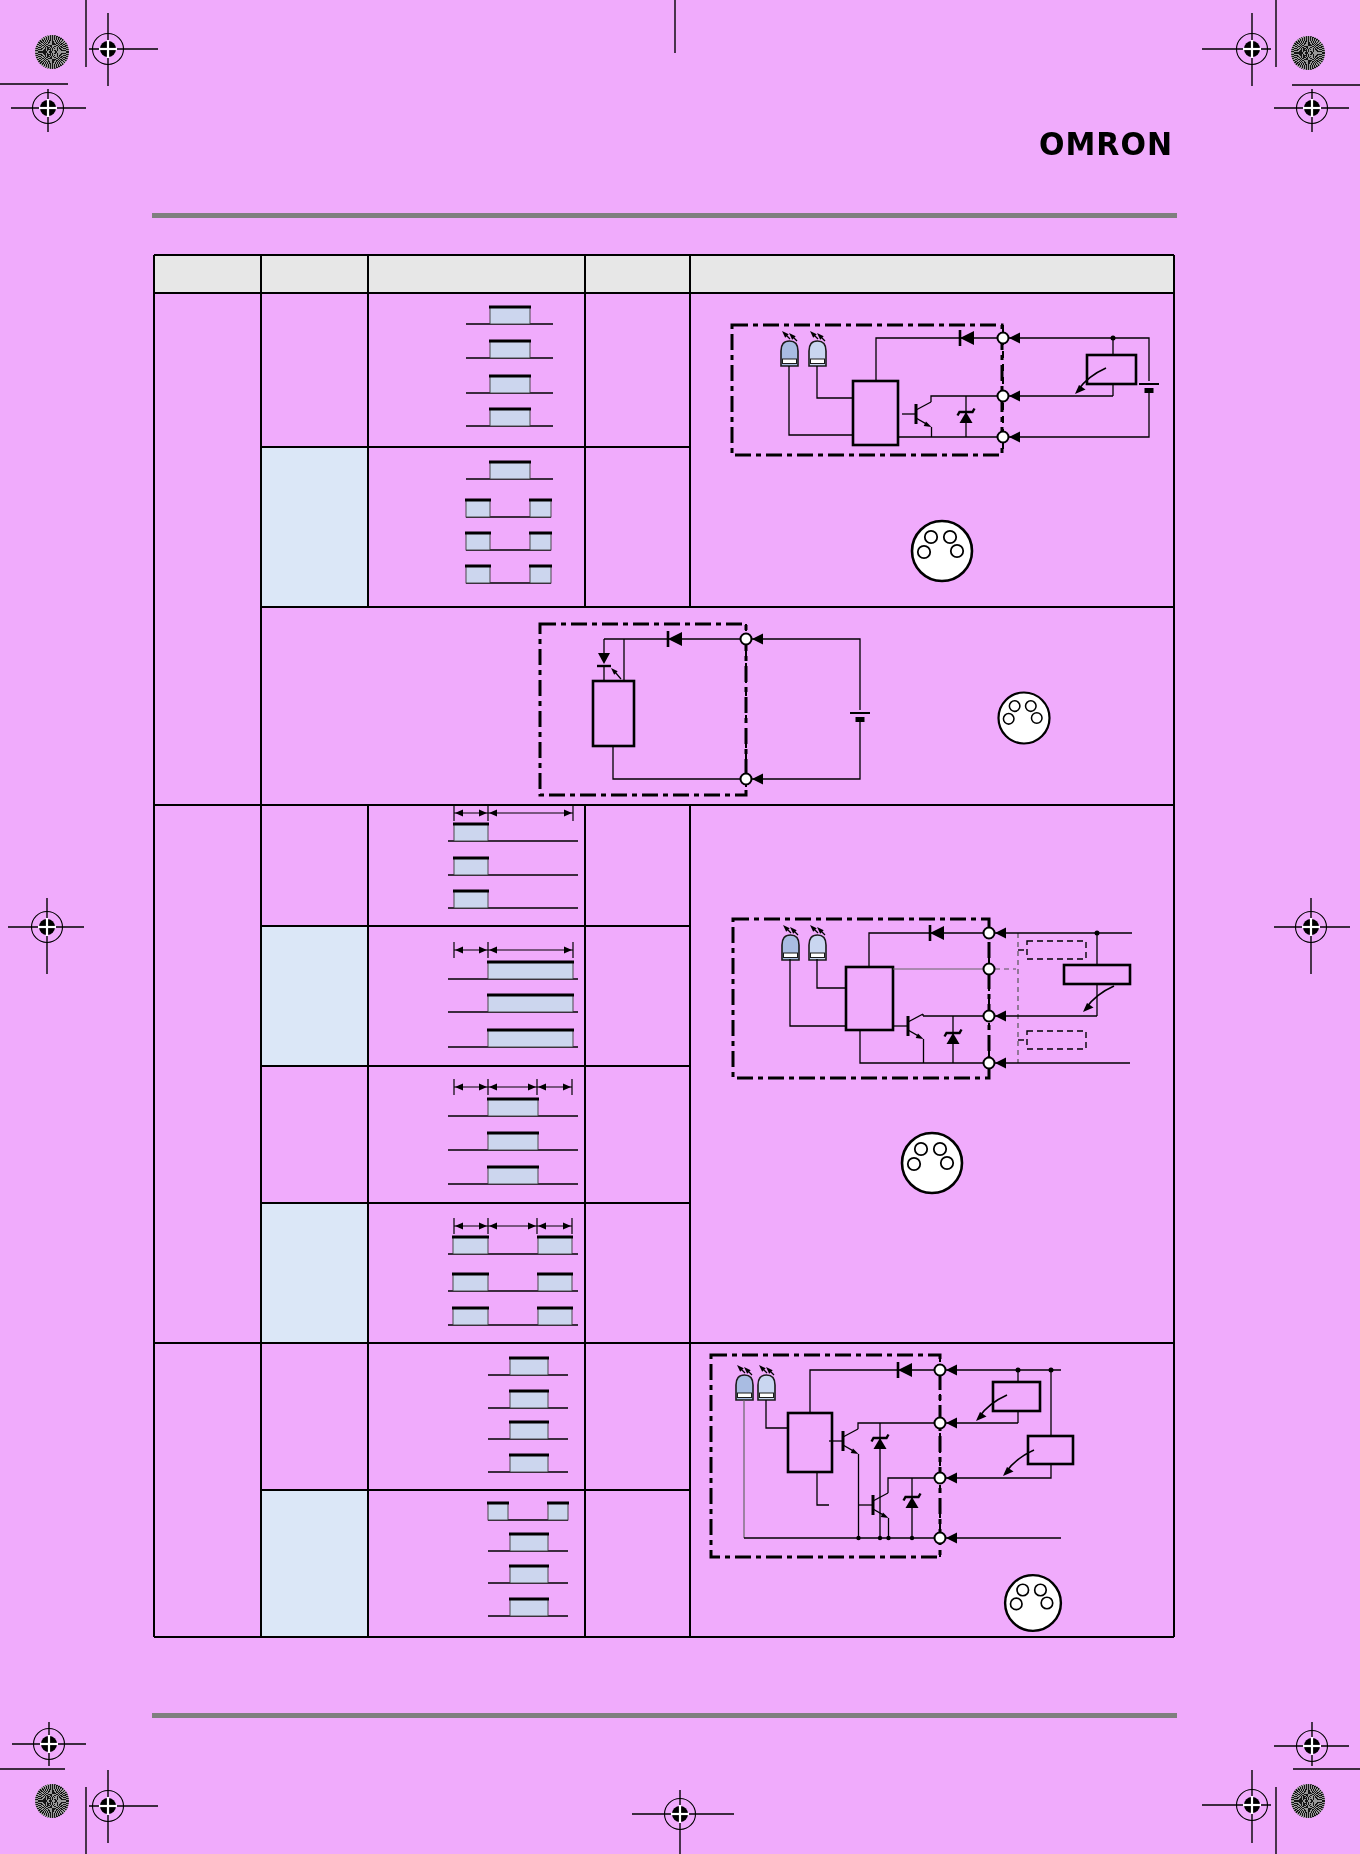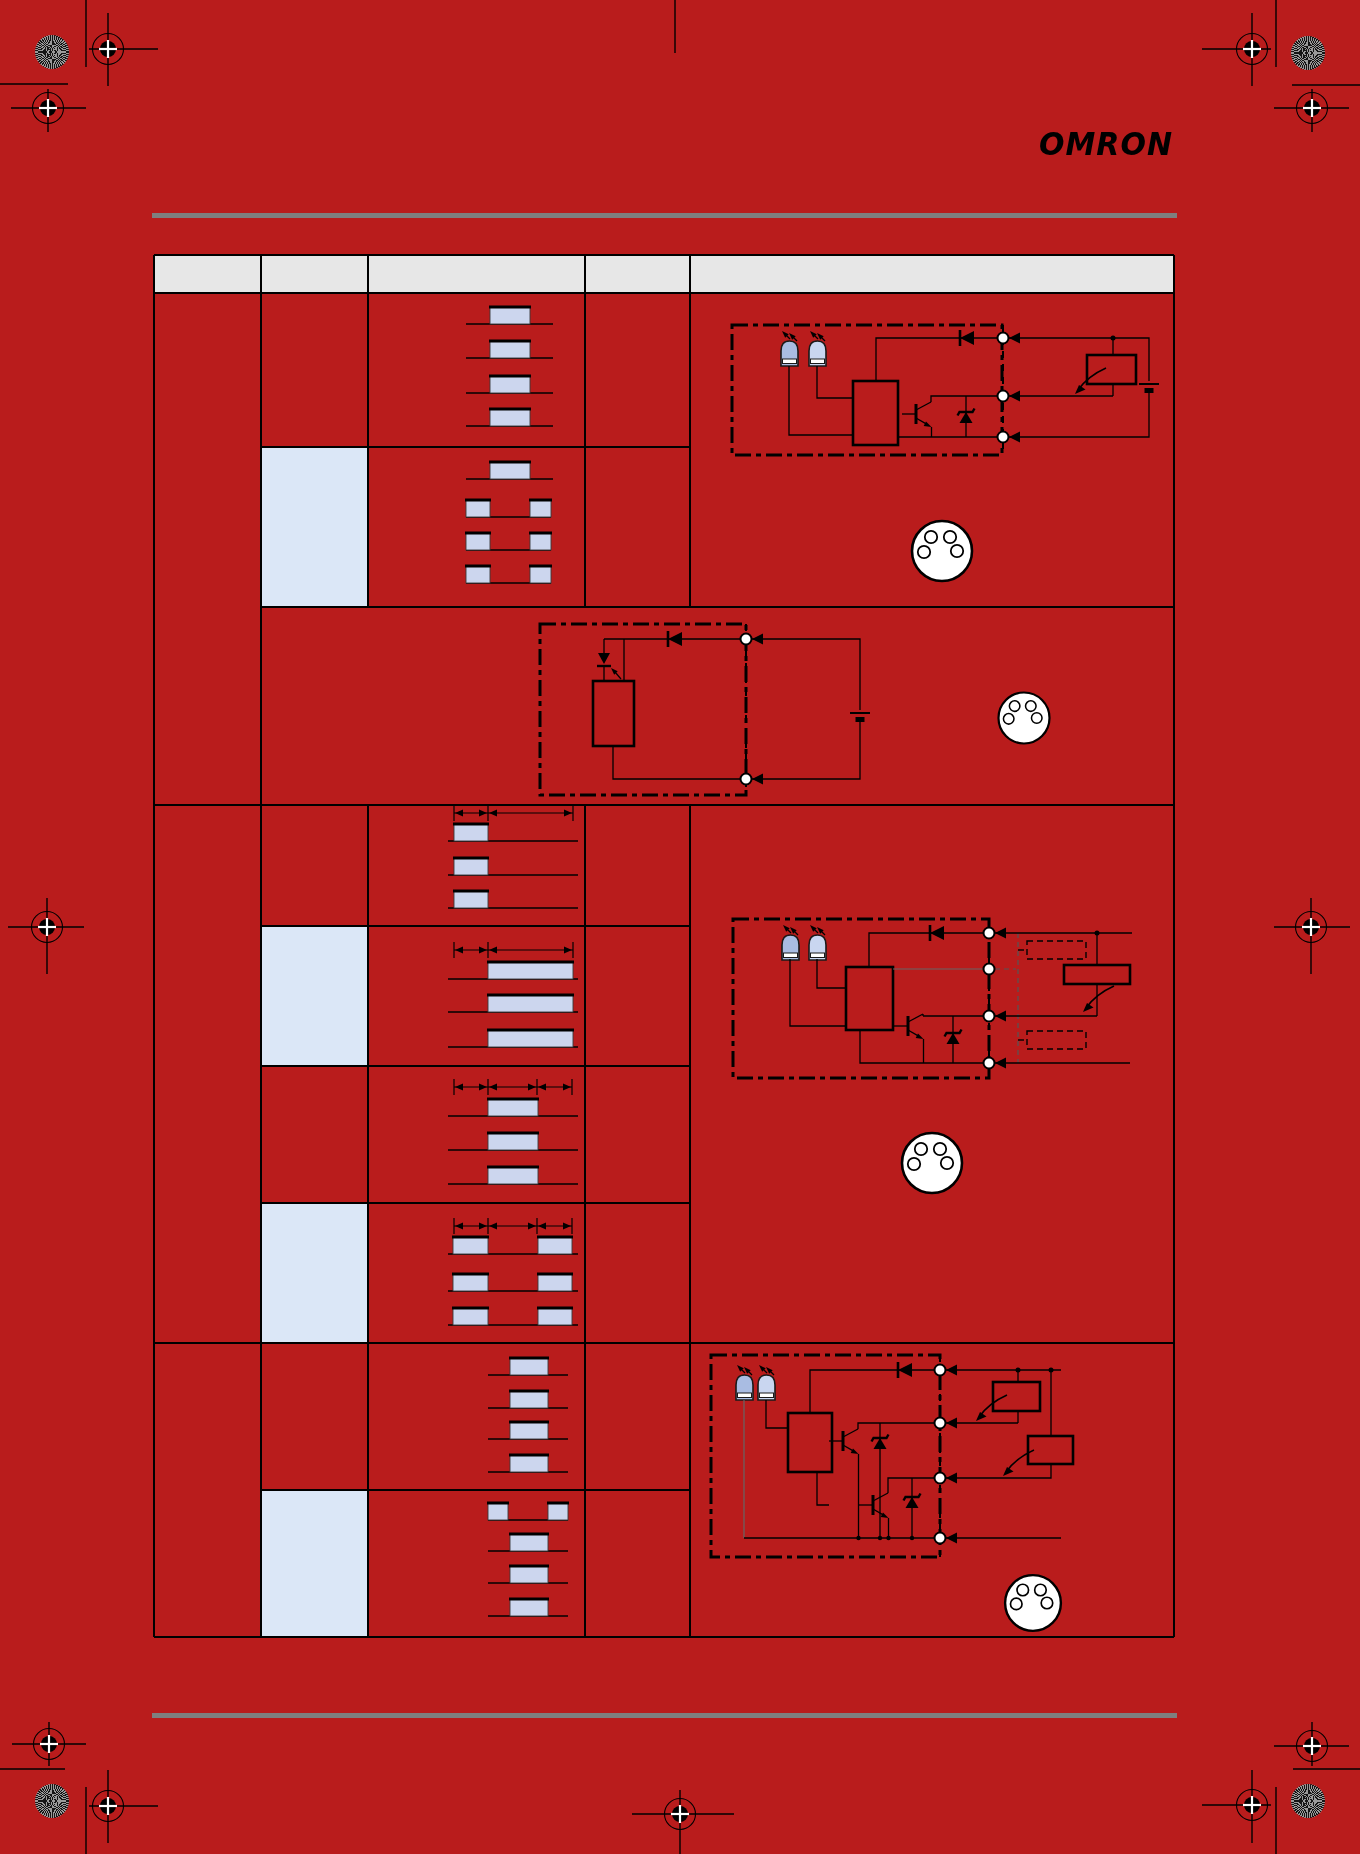--- a/index.html
+++ b/index.html
@@ -1,17 +1,17 @@
 <!DOCTYPE html>
 <html><head>
 <meta charset="utf-8">
 <style>
   html,body{margin:0;padding:0;background:#fff;}
-  .page{position:relative;width:1360px;height:1854px;background:#b91c1c;overflow:hidden;
-        font-family:"Liberation Sans", sans-serif;font-style:italic;}
+  .page{position:relative;width:1360px;height:1854px;background:#f0abfc;overflow:hidden;
+        font-family:"Liberation Sans", sans-serif;}
   .logo{position:absolute;left:1013px;top:127px;width:160px;text-align:right;
         font-family:"DejaVu Sans", sans-serif;font-weight:900;font-size:30px;
         letter-spacing:1px;color:#000;transform:scaleY(1.04);}
   .sunburst{position:absolute;width:34px;height:34px;border-radius:50%;
         background:repeating-conic-gradient(#151515 0deg 4deg,#9a9a9a 4deg 8deg);}
   svg{position:absolute;left:0;top:0;}
   .gridln{stroke:#000;stroke-width:2;shape-rendering:crispEdges;}
   .wl{stroke:#000;stroke-width:1.4;fill:none;}
   .pf{fill:#ccd6ee;stroke:#3a3a3a;stroke-width:0.9;}
   .pt{stroke:#000;stroke-width:3;}

